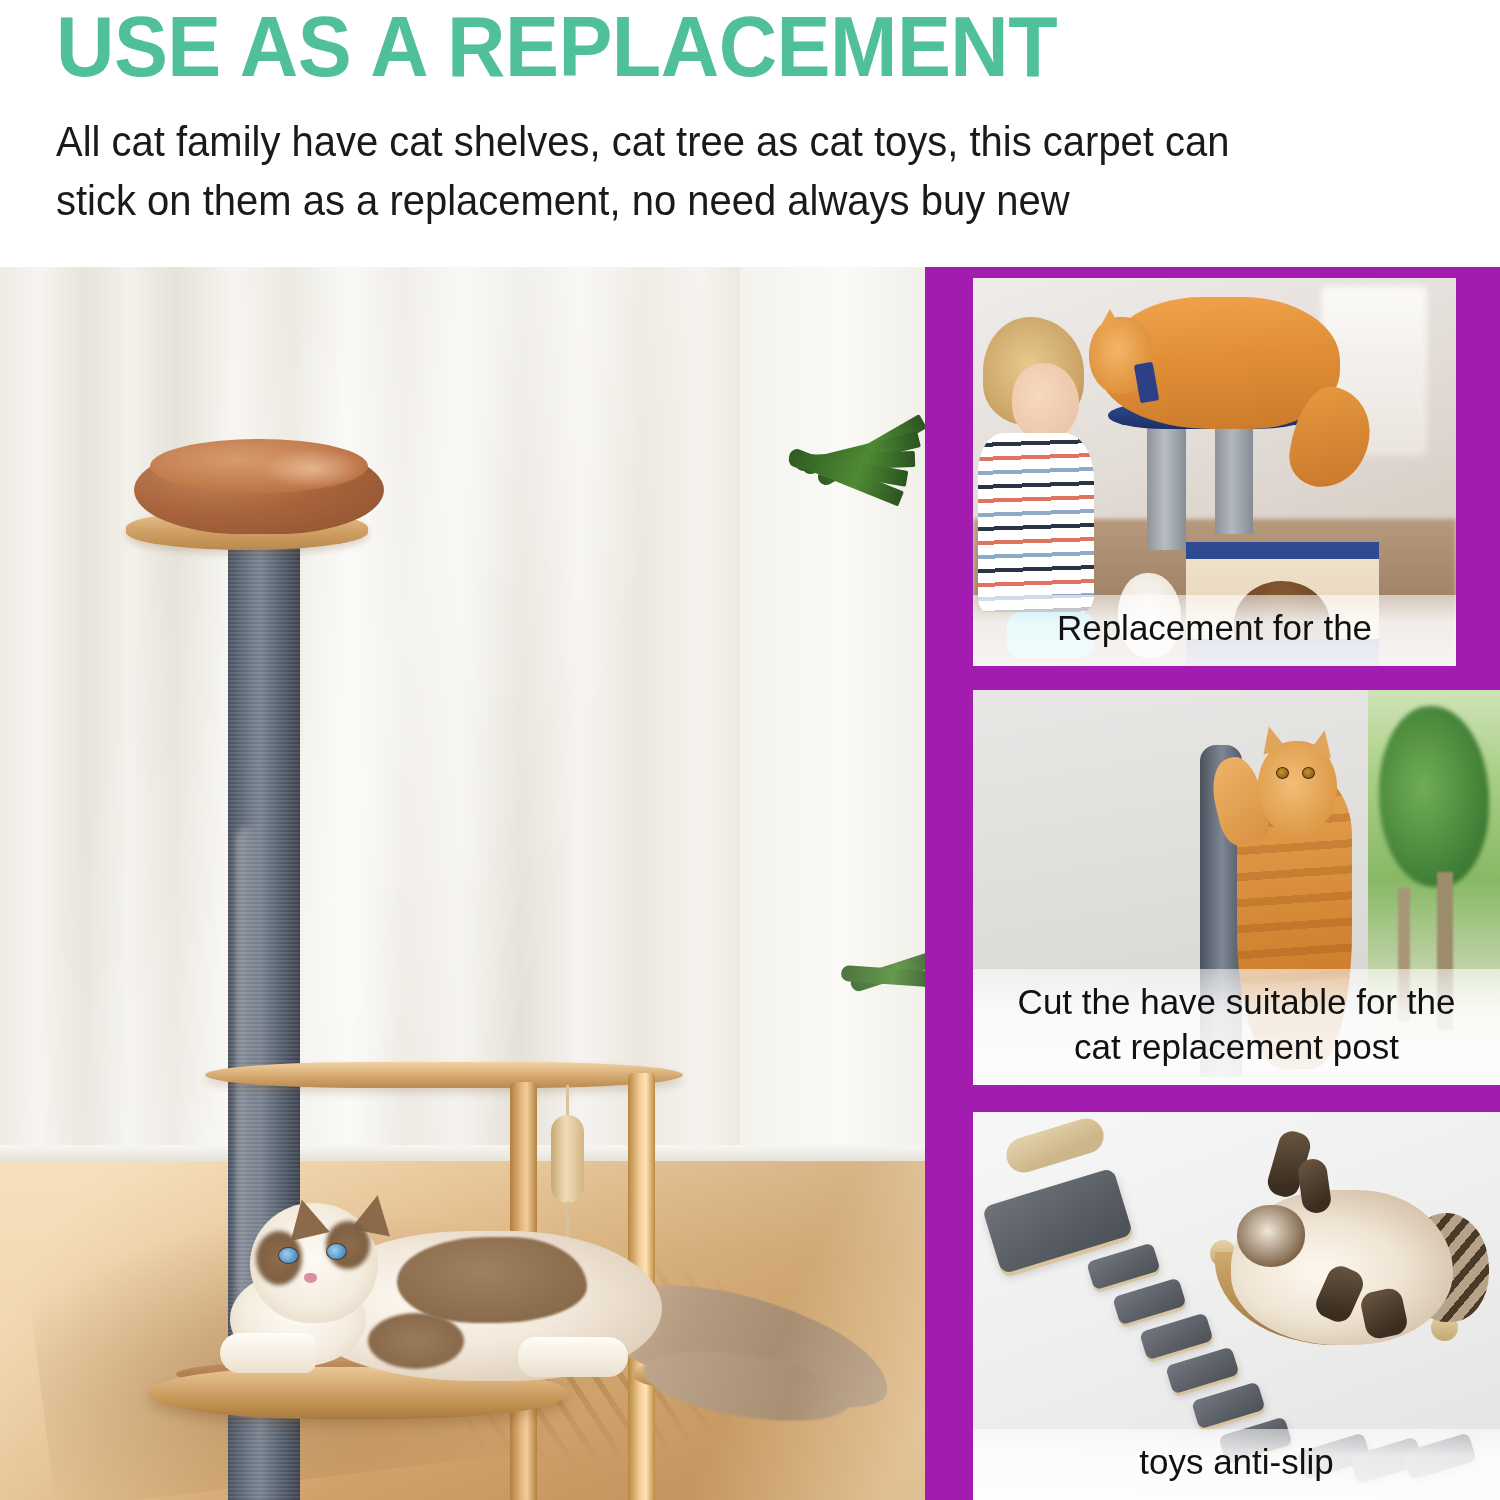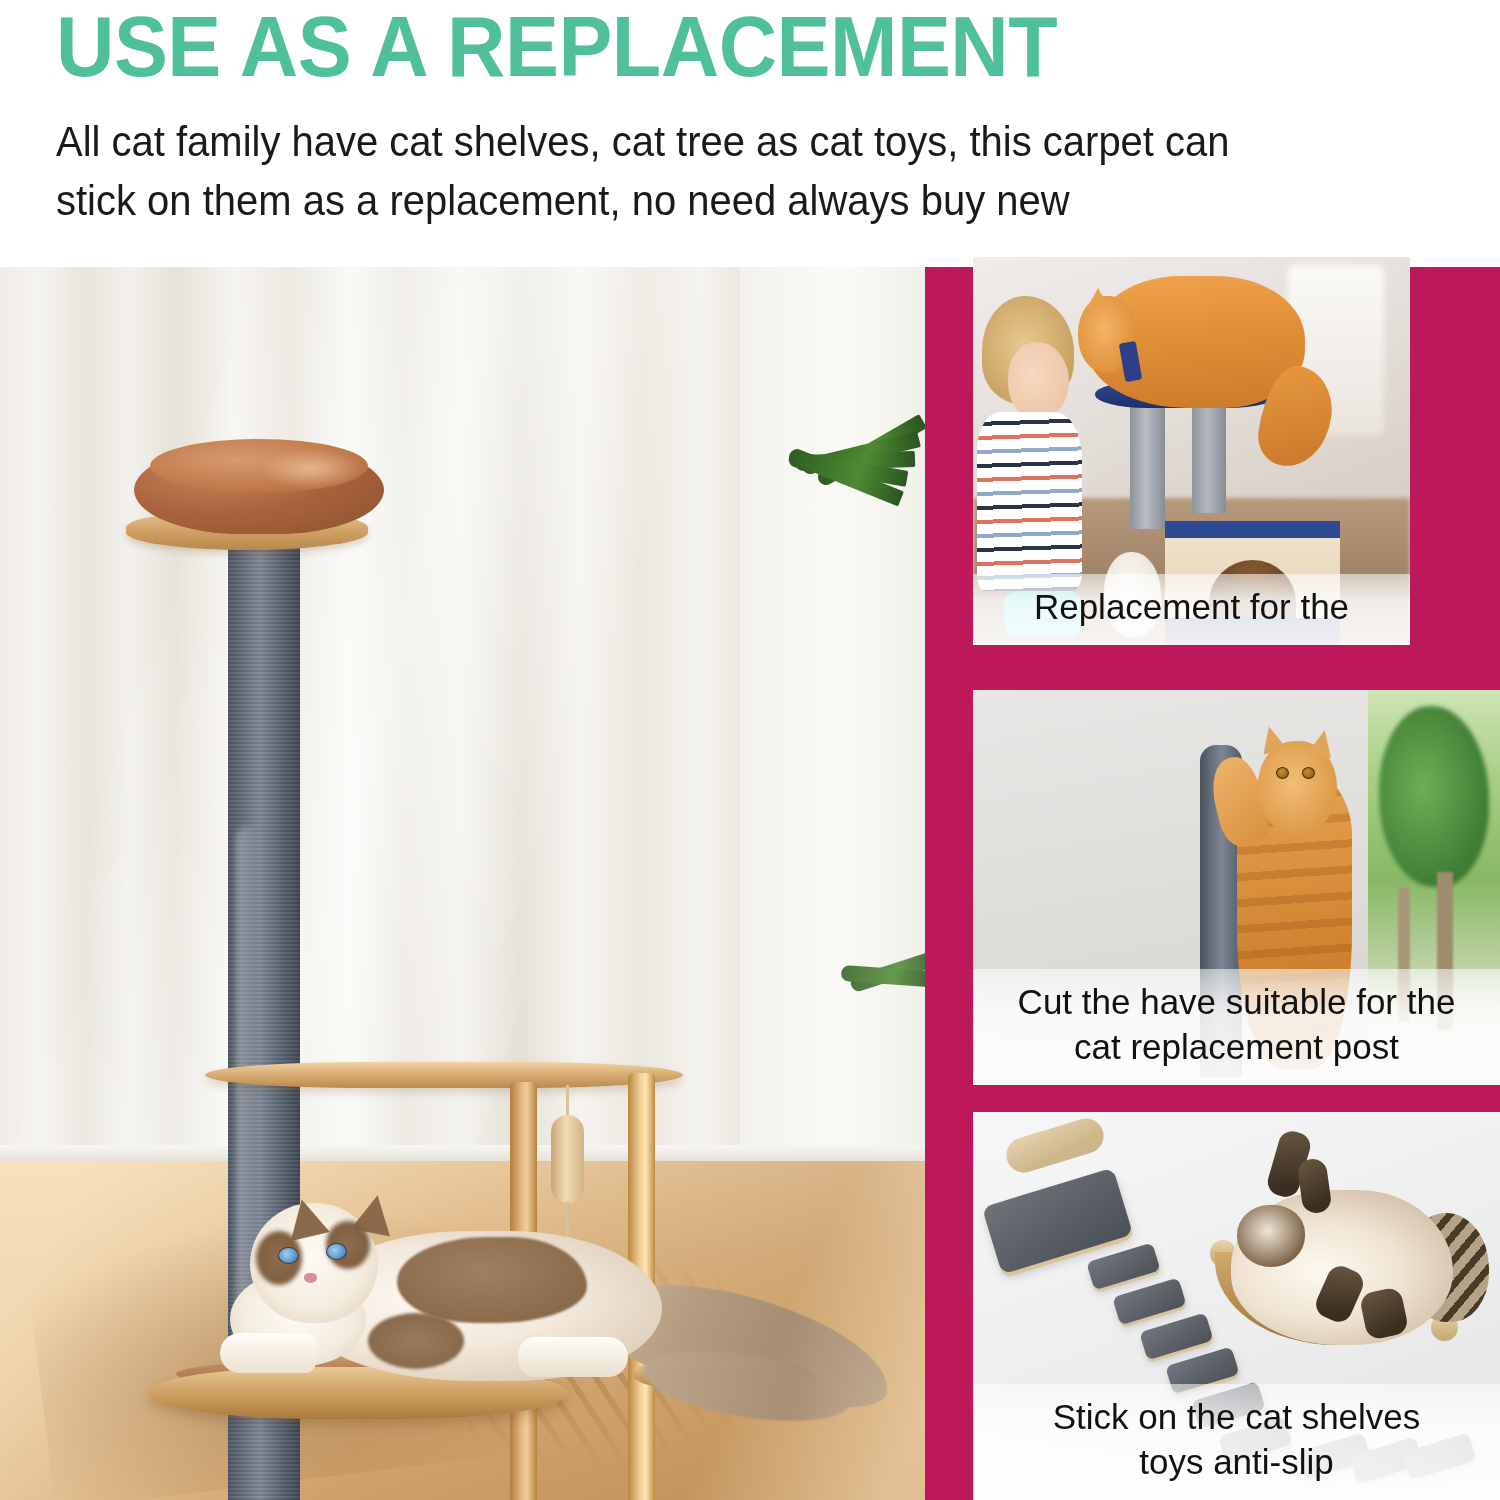--- a/index.html
+++ b/index.html
@@ -3,21 +3,21 @@
 <meta charset="utf-8">
 <title>Cat Scratching Carpet — Use As A Replacement</title>
 <style>
   * { box-sizing: border-box; margin: 0; padding: 0; }
   html, body {
     width: 1500px; height: 1500px;
     background: #ffffff;
     font-family: "Liberation Sans", sans-serif;
     overflow: hidden;
   }
-  #page { position: relative; width: 1500px; height: 1500px; background: #be185d; }
+  #page { position: relative; width: 1500px; height: 1500px; background: #a21caf; }
 
   
   #header { position: absolute; left: 0; top: 0; width: 1500px; height: 267px; background: #fff; }
   #headline {
     position: absolute; left: 56px; top: -6px;
     font-family: "Liberation Sans Narrow", "Liberation Sans", sans-serif;
     font-weight: 700; font-size: 86px; line-height: 104px;
     letter-spacing: -0.5px;
     color: #4fbf9c;
     transform: scaleX(0.94); transform-origin: left center;
@@ -251,21 +251,21 @@
     transform: rotate(14deg);
     filter: blur(.6px);
   }
   .rd-tail2 {
     position:absolute; left:420px; top:170px; width:210px; height:62px;
     background: linear-gradient(95deg,#bda68c,#a98f73 70%,#b9a388);
     border-radius: 50%; transform: rotate(9deg); filter: blur(1px);
   }
 
   
-  #p1 { left: 973px; top: 257px; width: 437px; height: 388px; }
+  #p1 { left: 973px; top: 278px; width: 483px; height: 388px; }
   #p2 { left: 973px; top: 690px; width: 527px; height: 395px; }
   #p3 { left: 973px; top: 1112px; width: 527px; height: 388px; }
 
   .cap {
     position: absolute; left: 0; bottom: 0; width: 100%;
     padding: 10px 16px 16px;
     background: linear-gradient(180deg, rgba(255,255,255,.55) 0%, rgba(255,255,255,.86) 38%, rgba(255,255,255,.93) 100%);
     text-align: center;
     font-family: "Liberation Sans", sans-serif;
     font-size: 35px; line-height: 45px; color: #111;
@@ -585,18 +585,17 @@
 
     <div class="p3-tail"></div>
     <div class="p3-cat"></div>
     <div class="p3-leg a"></div>
     <div class="p3-leg b"></div>
     <div class="p3-leg c"></div>
     <div class="p3-leg d"></div>
     <div class="p3-cat-head"></div>
 
     <div class="cap">
-      <span class="ln">Stick on the cat shelves</span>
       <span class="ln">toys anti-slip</span>
     </div>
   </div>
 
 </div>
 
 </body></html>

